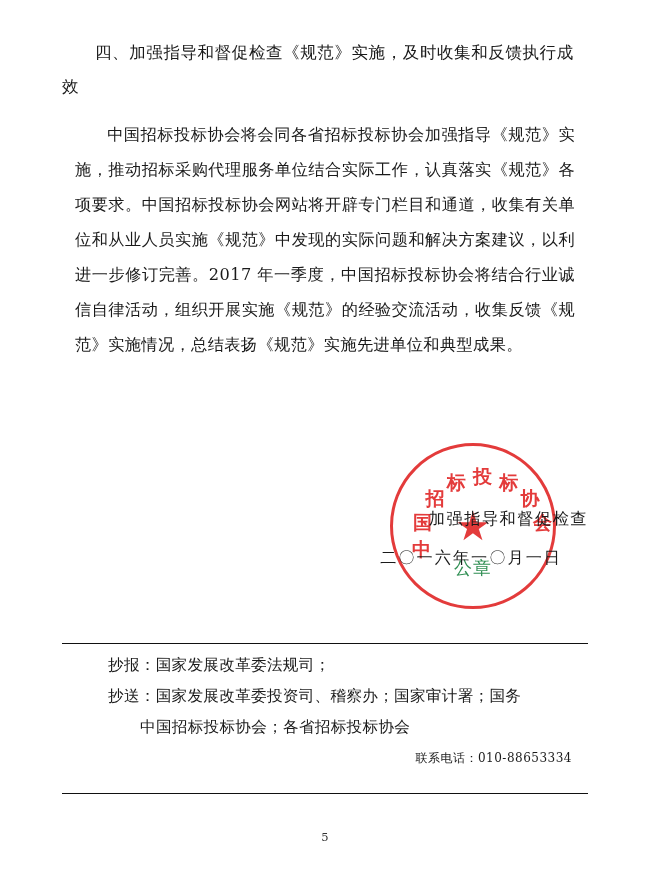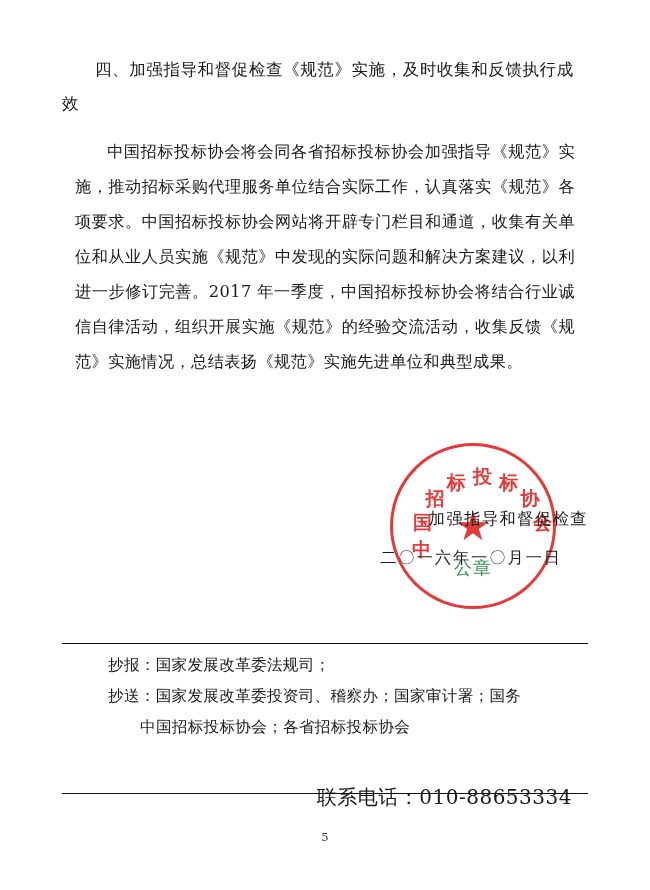--- a/index.html
+++ b/index.html
@@ -13,21 +13,21 @@
     font-family: "DejaVu Serif", serif;
     color: #1a1a1a;
     overflow: hidden;
     position: relative;
   }
   .page {
     position: relative;
     width: 650px;
     height: 890px;
     box-sizing: border-box;
-    padding: 53px 62px 0 62px;
+    padding: 36px 62px 0 62px;
   }
   .heading {
     font-size: 16.5px;
     line-height: 34px;
     text-indent: 33px;
     letter-spacing: 0.6px;
     margin: 0 0 2px 0;
     font-weight: normal;
     font-family: "DejaVu Serif", serif;
   }
@@ -143,22 +143,22 @@
     display: inline-block;
     width: 46px;
   }
   .cc-line .pad2 {
     display: inline-block;
     width: 78px;
   }
   .tel {
     position: absolute;
     right: 78px;
-    top: 784px;
-    font-size: 20px;
+    top: 750px;
+    font-size: 12px;
     letter-spacing: 0.5px;
     white-space: nowrap;
   }
   .page-number {
     position: absolute;
     left: 0;
     top: 830px;
     width: 650px;
     text-align: center;
     font-size: 11.5px;

